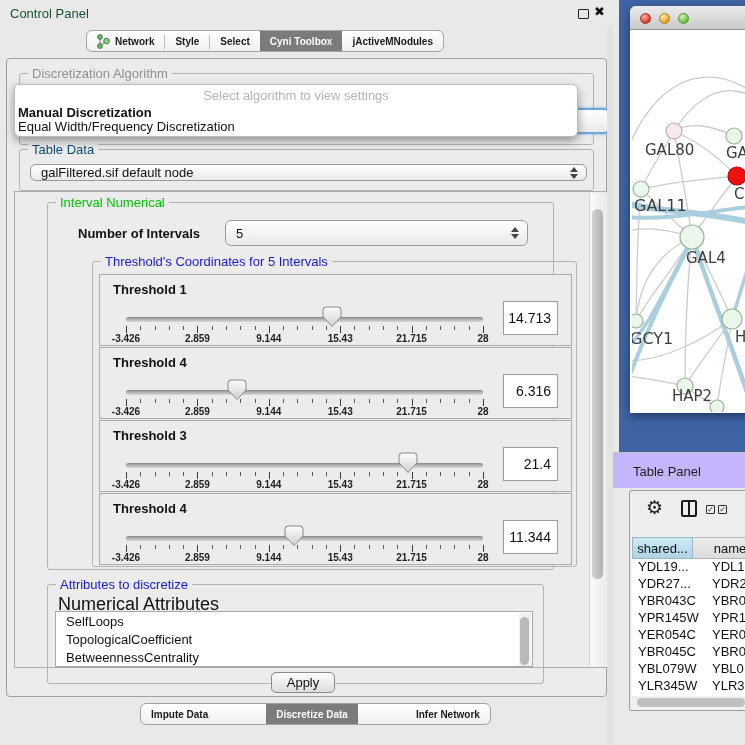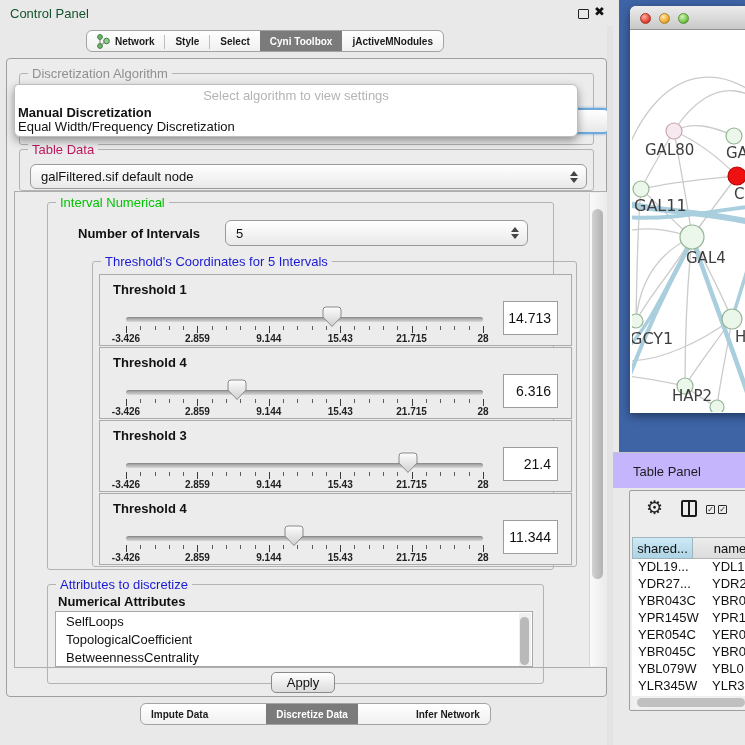--- a/index.html
+++ b/index.html
@@ -32,27 +32,27 @@
   #algo-group { left:12px; top:14px; width:575px; height:72px; }
   #algo-group .gtitle { color:#8f8f8f; }
   #algo-combo-fragment { left:552px; top:34px; width:38px; height:26px; background:linear-gradient(#fff,#e8e8e8); border:2px solid #6fa8dc; border-radius:6px; box-shadow:0 0 3px #6fa8dc; }
   #algo-popup { left:7px; top:25px; width:564px; height:53px; background:#ffffff; border:1px solid #bdbdbd; border-radius:4px 6px 6px 6px; box-shadow:0 4px 10px rgba(0,0,0,.38); z-index:30; }
   #algo-popup .hint { position:absolute; left:0; top:3px; width:100%; text-align:center; font-size:13px; color:#b4b4b4; }
   #algo-popup .item { position:absolute; left:3px; font-size:13px; color:#111; white-space:nowrap; }
   #algo-popup .item.bold { font-weight:bold; }
 
   
   #tabledata-group { left:12px; top:90px; width:575px; height:42px; }
-  #tabledata-group .gtitle { color:#be185d; }
+  #tabledata-group .gtitle { color:#0c4a6e; }
   .combo { position:absolute; background:linear-gradient(#ffffff,#e9e9e9); border:1px solid #9a9a9a; border-radius:6px; font-size:13px; color:#111; display:flex; align-items:center; padding:0 10px; }
   .combo .arrows { position:absolute; right:8px; top:50%; transform:translateY(-50%); display:flex; flex-direction:column; gap:2px; }
   .combo .arrows i { display:block; width:0; height:0; border-left:4px solid transparent; border-right:4px solid transparent; }
   .combo .arrows i.up { border-bottom:5px solid #444; }
   .combo .arrows i.down { border-top:5px solid #444; }
-  #tabledata-combo { left:10px; top:14px; width:557px; height:25px; }
+  #tabledata-combo { left:10px; top:14px; width:557px; height:17px; }
 
   
   #scroll-panel { left:7px; top:132px; width:594px; height:477px; background:#ececec; border:1px solid #adadad; }
   #main-vscroll { position:absolute; right:2px; top:1px; width:16px; height:473px; background:linear-gradient(90deg,#fafafa,#ececec); border-left:1px solid #d5d5d5; }
   #main-vscroll .thumb { position:absolute; left:2px; top:16px; width:11px; height:370px; border-radius:6px; background:linear-gradient(90deg,#d2d2d2,#b2b2b2); }
 
   #interval-group { left:32px; top:10px; width:507px; height:368px; }
   #interval-group .gtitle { color:#00c400; }
   #count-label { left:30px; top:23px; font-size:13px; font-weight:bold; color:#111; }
   #count-combo { left:177px; top:17px; width:303px; height:26px; }
@@ -65,21 +65,21 @@
   .thr-box .track { position:absolute; left:26px; top:42px; width:357px; height:5px; border-radius:3px; background:linear-gradient(#9e9e9e,#d9d9d9); border-top:1px solid #8d8d8d; }
   .thr-box .handle { position:absolute; top:31px; width:20px; height:22px; }
   .thr-box .minor-ticks { position:absolute; left:26px; top:51px; width:358px; height:4px;
       background:repeating-linear-gradient(to right,#5c5c5c 0,#5c5c5c 1px,transparent 1px,transparent 14.28px); }
   .thr-box .major-tick { position:absolute; top:51px; width:1px; height:7px; background:#3c3c3c; }
   .thr-box .ticklab { position:absolute; top:58px; font-size:10px; font-weight:700; color:#222; transform:translateX(-50%); white-space:nowrap; }
   .thr-box .valbox { position:absolute; left:403px; top:26px; width:55px; height:34px; background:#ffffff; border:1px solid #9c9c9c; font-size:14px; color:#111; display:flex; align-items:center; justify-content:flex-end; padding-right:6px; }
 
   #attr-group { left:32px; top:392px; width:497px; height:100px; }
   #attr-group .gtitle { color:#1a1ad2; }
-  #attr-label { left:10px; top:9px; font-size:13px; font-weight:bold; color:#111; }
+  #attr-label { left:10px; top:9px; font-size:18px; font-weight:normal; color:#111; }
   #attr-list { left:7px; top:26px; width:478px; height:56px; background:#ffffff; border:1px solid #a8a8a8; overflow:hidden; }
   #attr-list .row { font-size:13px; color:#111; padding:2px 0 1px 10px; white-space:nowrap; }
   #attr-vscroll { position:absolute; right:1px; top:1px; width:12px; height:56px; background:#f0f0f0; }
   #attr-vscroll .thumb { position:absolute; left:1px; top:4px; width:9px; height:48px; border-radius:5px; background:#b9b9b9; }
 
   #apply-btn { left:264px; top:613px; width:64px; height:21px; background:linear-gradient(#ffffff,#dcdcdc); border:1px solid #8a8a8a; border-radius:5px; font-size:13px; color:#111; display:flex; align-items:center; justify-content:center; }
 
   
   #right-bg { left:613px; top:0; width:132px; height:745px; background:#e9e9e9; }
   #desktop { left:619px; top:0; width:126px; height:452px; background:#3e64a6; }

